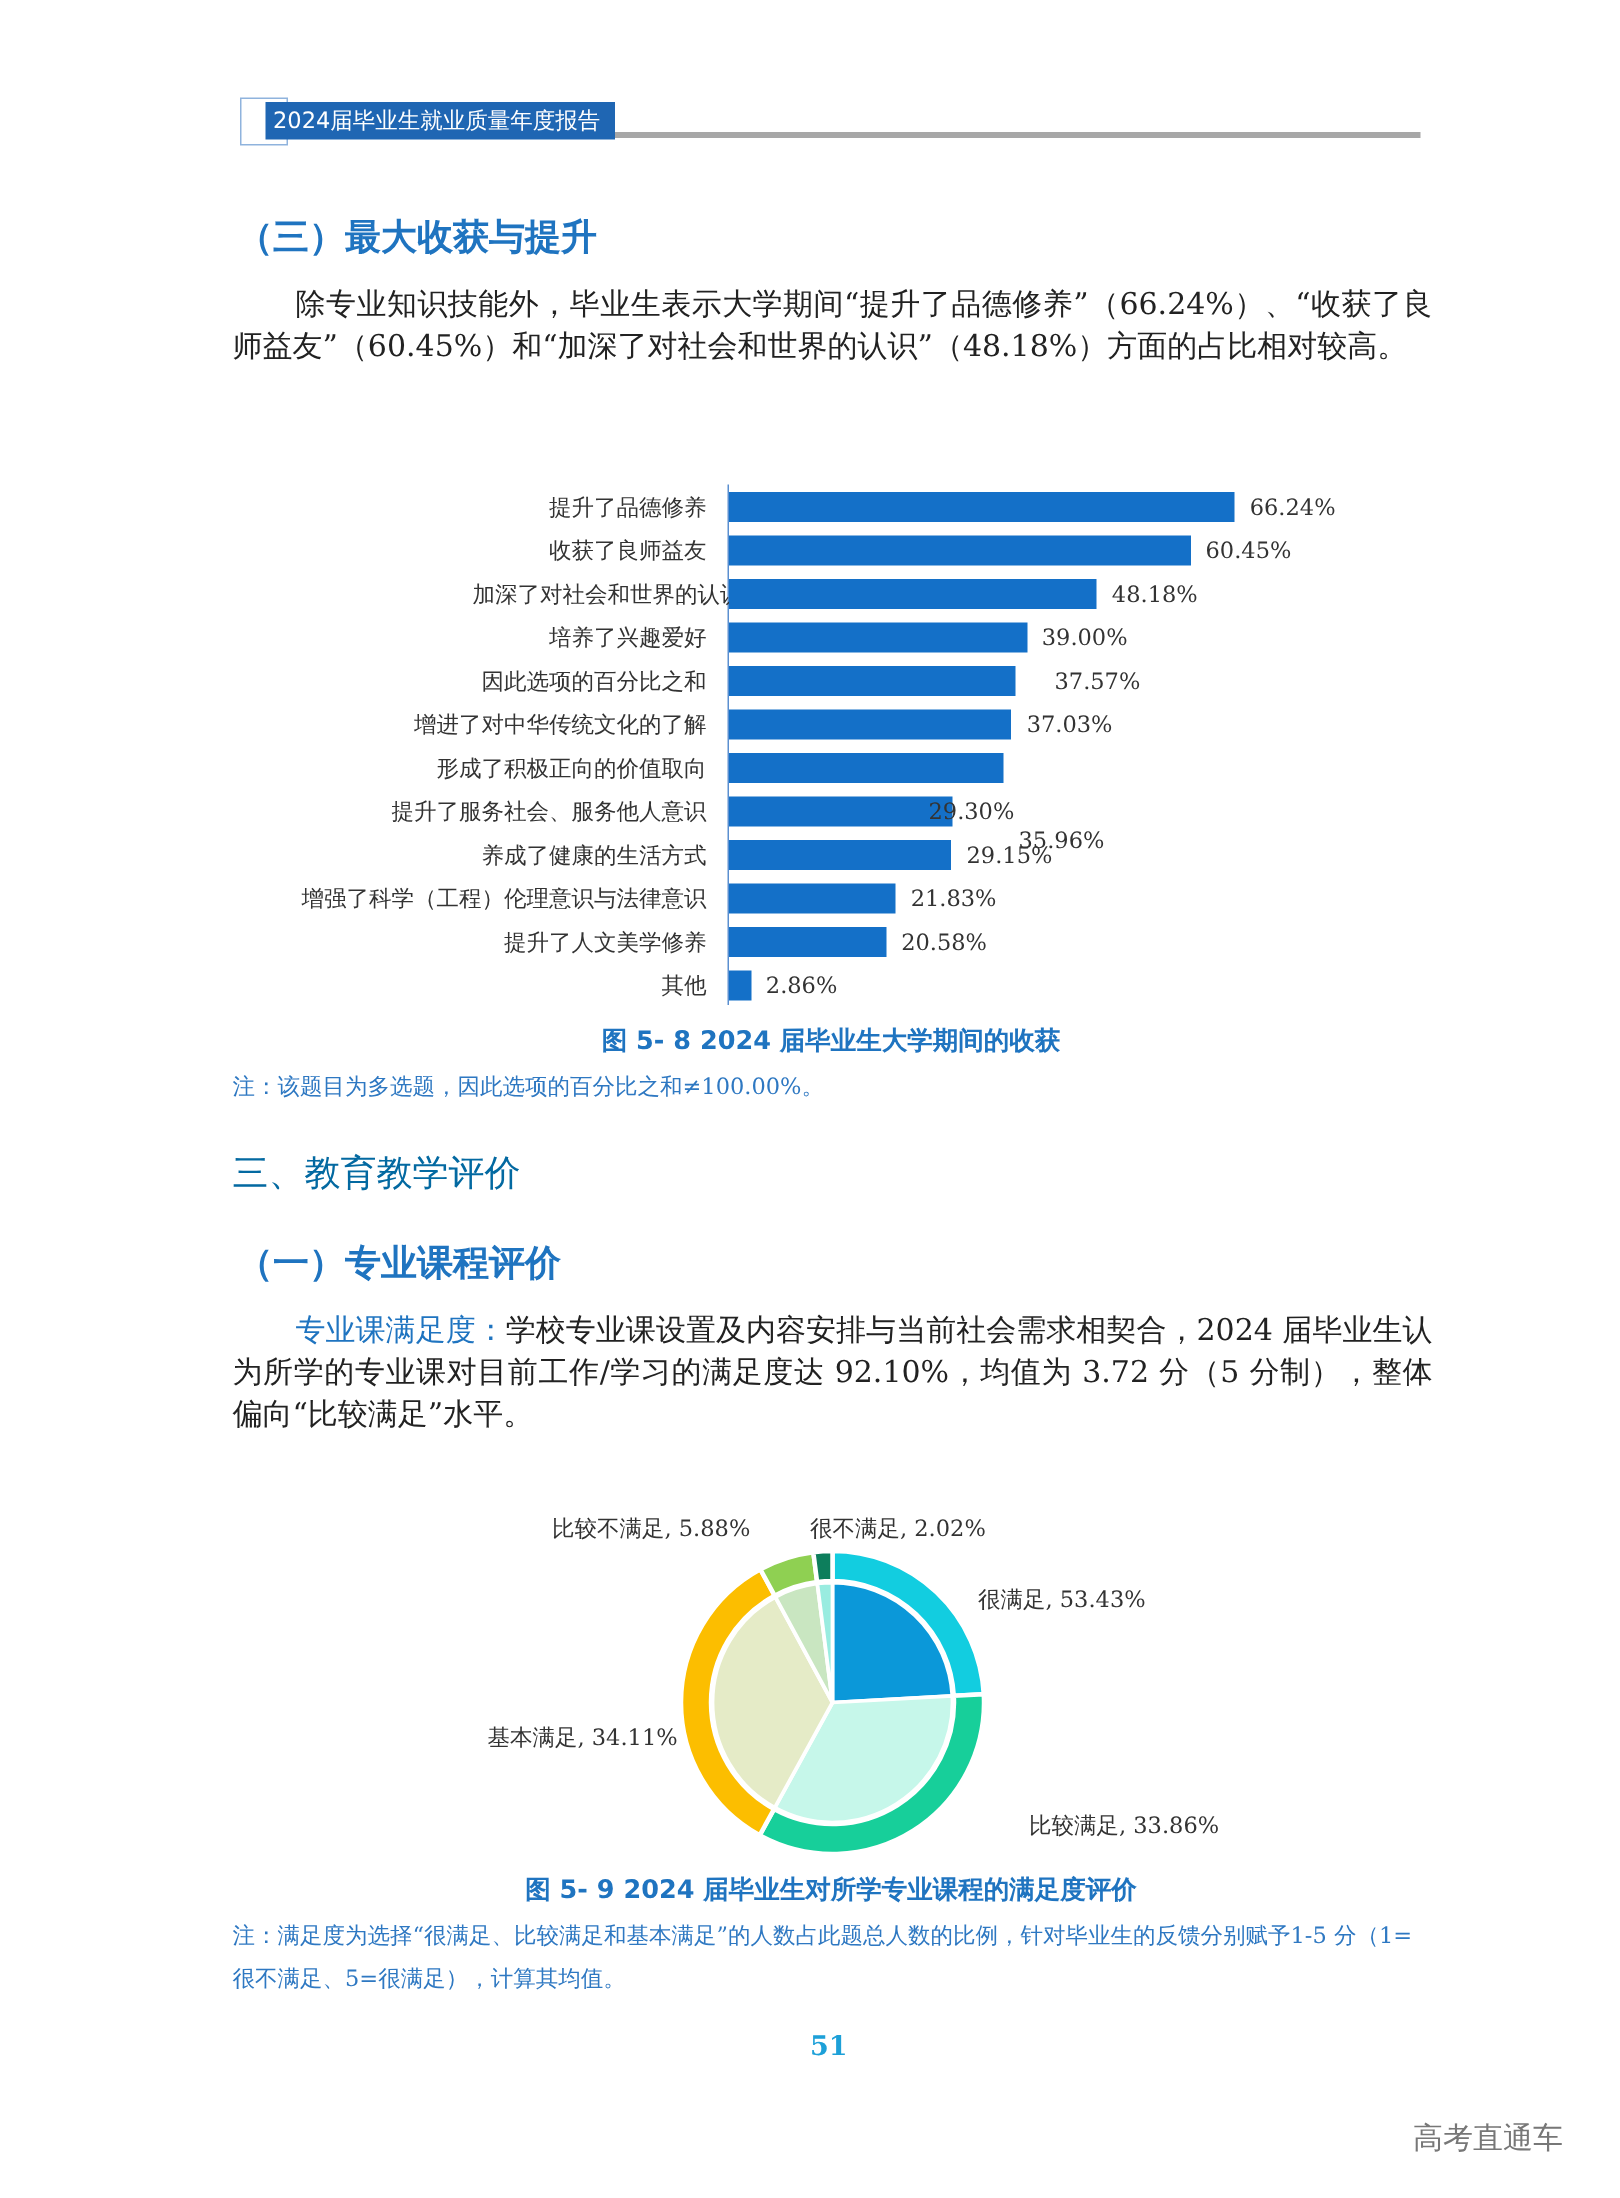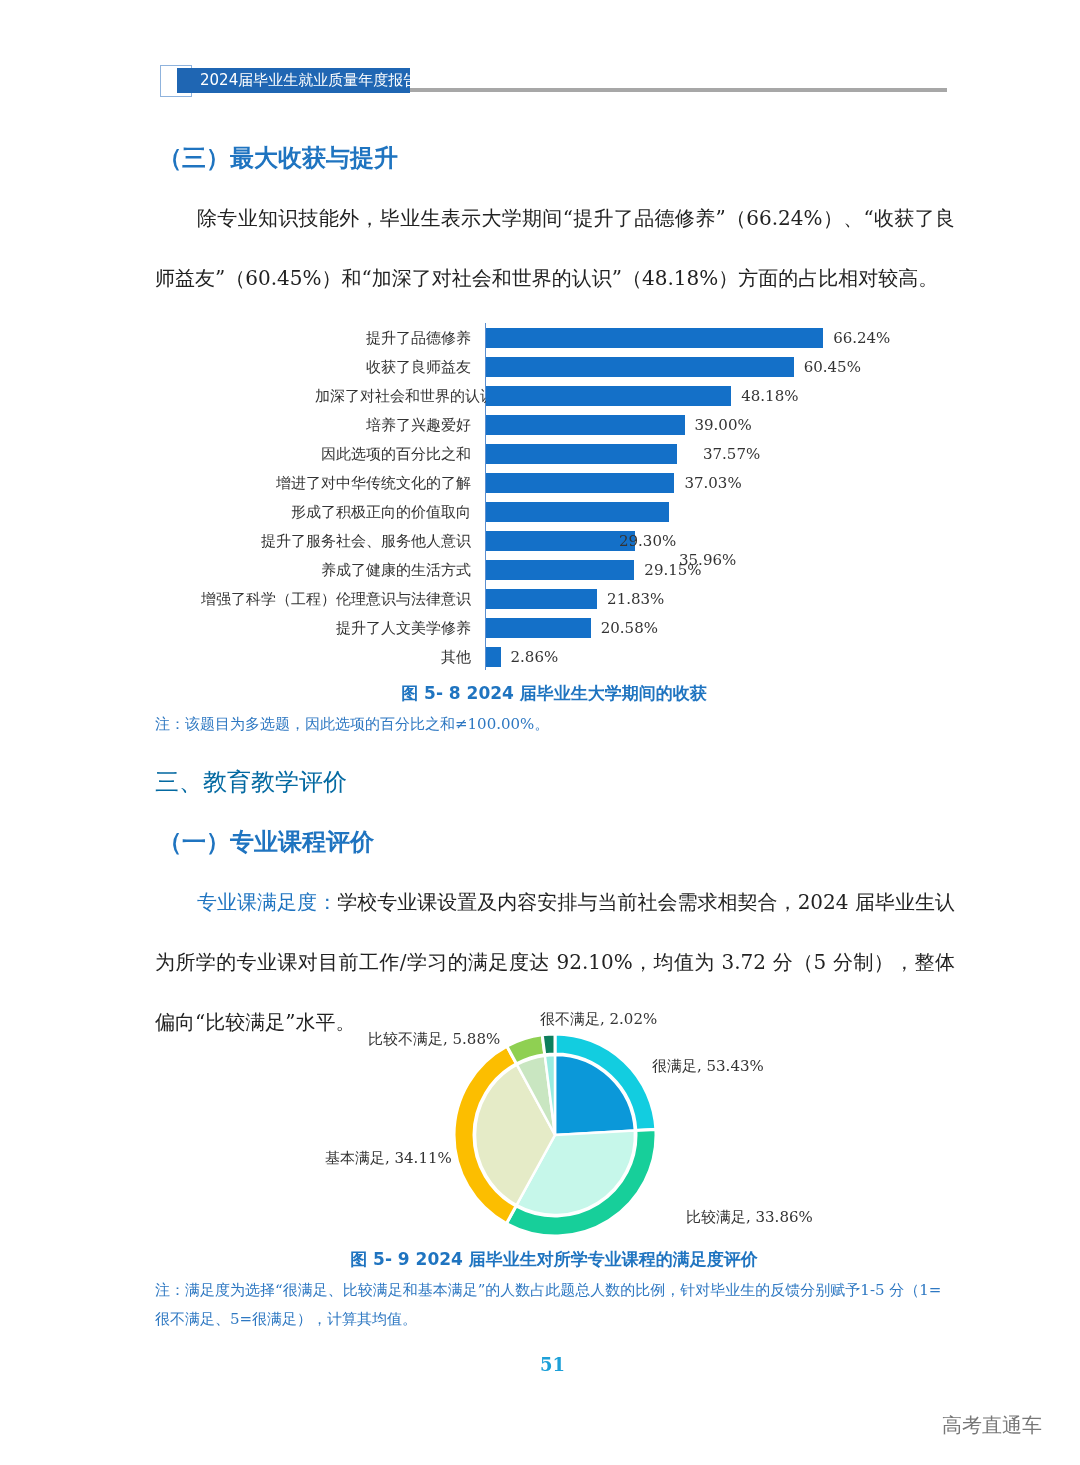--- a/index.html
+++ b/index.html
@@ -3,26 +3,26 @@
 <meta charset="utf-8">
 <style>
   html, body { margin:0; padding:0; background:#ffffff; }
   body { width:1080px; height:1465px; position:relative; overflow:hidden;
          font-family:"DejaVu Serif","Liberation Serif",serif; color:#222; }
   .abs { position:absolute; }
   
   .hdr-box { left:160px; top:65px; width:30px; height:30px; border:1px solid #8fb3dd; background:#fff; }
   .hdr-banner { left:177px; top:68px; height:25px; width:233px; background:#1f66b3; color:#fff;
                 font-family:"DejaVu Sans","Liberation Sans",sans-serif; font-size:15px; line-height:25px;
-                padding-left:23px; box-sizing:border-box; white-space:nowrap; }
+                padding-left:5px; box-sizing:border-box; white-space:nowrap; }
   .hdr-line { left:410px; top:88px; width:537px; height:4px; background:#a7a7a7; }
   
   .h-sub { font-family:"DejaVu Sans","Liberation Sans",sans-serif; font-weight:bold; color:#1f74c0; font-size:24px; }
   .h-main { font-family:"DejaVu Sans","Liberation Sans",sans-serif; font-weight:normal; color:#0369a1; font-size:24px; }
-  .para { left:155px; width:800px; font-size:20px; line-height:60px; color:#222; text-align:justify; }
+  .para { left:155px; width:800px; font-size:20px; line-height:28px; color:#222; text-align:justify; }
   .para p { margin:0; }
   .indent { text-indent:42px; }
   .lead-kw { color:#1f74c0; }
   
   .bar-axis { left:485px; top:323px; width:1px; height:347px; background:#5b8fd0; }
   .bar-row { position:absolute; left:0; height:20px; width:1080px; }
   .bar-label { position:absolute; right:609px; top:0; font-size:15px; line-height:20px; color:#333; white-space:nowrap; }
   .bar-fill { position:absolute; left:486px; top:0; height:20px; background:#1470c8; }
   .bar-val { position:absolute; top:0; font-size:15px; line-height:20px; color:#333; white-space:nowrap; }
   .caption { font-family:"DejaVu Sans","Liberation Sans",sans-serif; font-weight:bold; color:#1f74c0; font-size:17px; text-align:center; left:0; width:1108px; }
@@ -131,21 +131,21 @@
         <path d="M110,110 L110,30 A80,80 0 0 1 189.87841197602182,105.5909978238907 Z" fill="#0b98d9" stroke="#fff" stroke-width="2.5"></path>
         <path d="M110,110 L189.87841197602182,105.5909978238907 A80,80 0 0 1 71.52227579076498,180.13889605403017 Z" fill="#c6f7ea" stroke="#fff" stroke-width="2.5"></path>
         <path d="M110,110 L71.52227579076498,180.13889605403017 A80,80 0 0 1 71.8974516628752,39.65658658966663 Z" fill="#e5ebc7" stroke="#fff" stroke-width="2.5"></path>
         <path d="M110,110 L71.8974516628752,39.65658658966663 A80,80 0 0 1 99.87260371410008,30.643614973536373 Z" fill="#c9e6c1" stroke="#fff" stroke-width="2.5"></path>
         <path d="M110,110 L99.87260371410008,30.643614973536373 A80,80 0 0 1 110.00000000000006,30 Z" fill="#99ece0" stroke="#fff" stroke-width="2.5"></path>
       </g>
   </svg>
   <div class="abs pie-label" style="left:652px; top:1057px;">很满足, 53.43%</div>
   <div class="abs pie-label" style="left:686px; top:1208px;">比较满足, 33.86%</div>
   <div class="abs pie-label" style="left:325px; top:1149px;">基本满足, 34.11%</div>
-  <div class="abs pie-label" style="left:368px; top:1010px;margin-top:20px;">比较不满足, 5.88%</div>
+  <div class="abs pie-label" style="left:368px; top:1010px;">比较不满足, 5.88%</div>
   <div class="abs pie-label" style="left:540px; top:1010px;">很不满足, 2.02%</div>
 </div>
 
 <div class="abs caption" style="top:1248px;">图 5- 9  2024 届毕业生对所学专业课程的满足度评价</div>
 <div class="abs note" style="top:1276px;">注：满足度为选择“很满足、比较满足和基本满足”的人数占此题总人数的比例，针对毕业生的反馈分别赋予1-5 分（1=很不满足、5=很满足），计算其均值。</div>
 
 <div class="abs page-num">51</div>
 <div class="abs watermark">高考直通车</div>
 
 </body></html>

